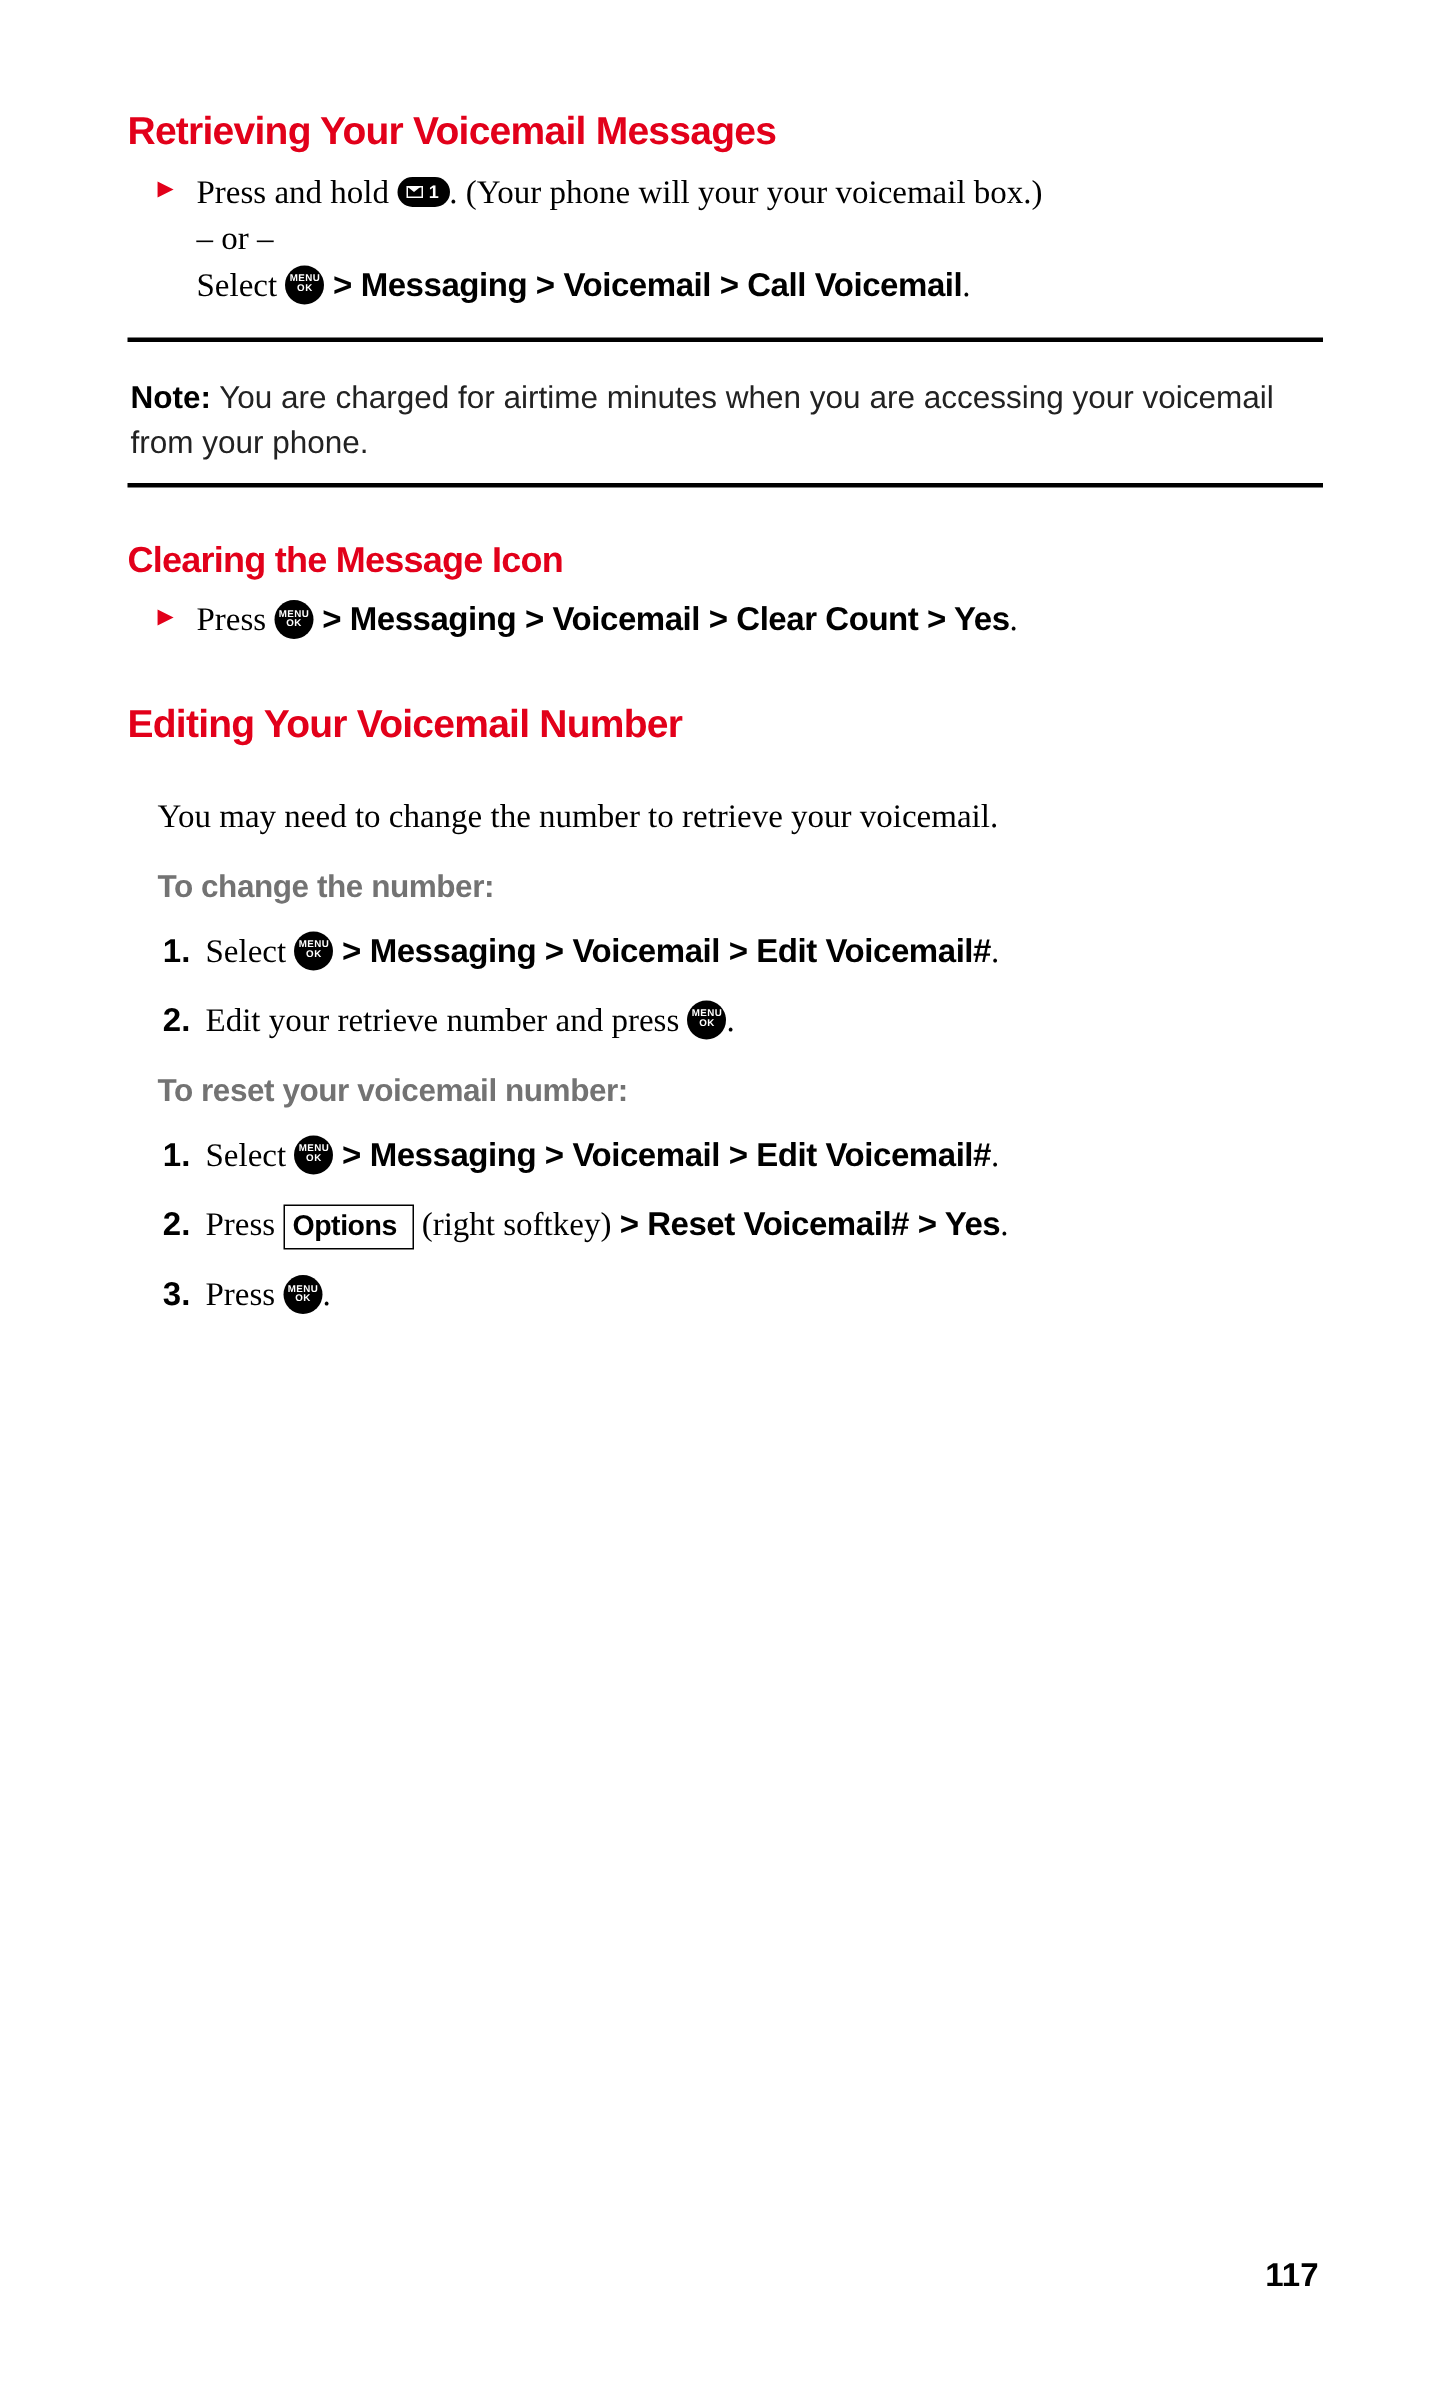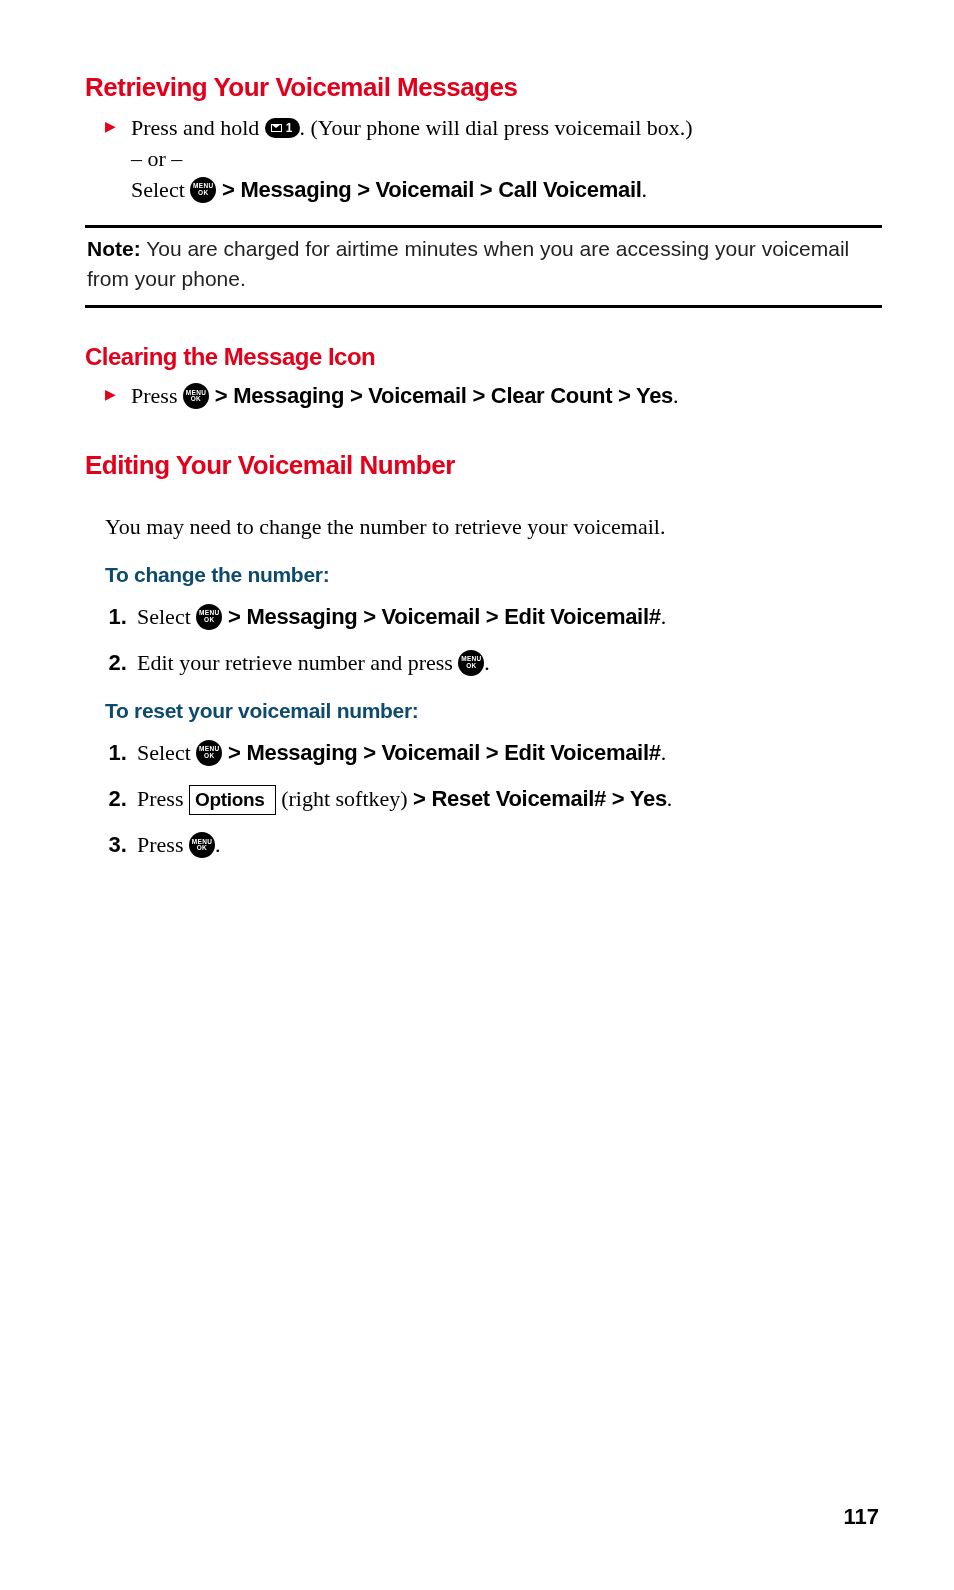--- a/index.html
+++ b/index.html
@@ -104,42 +104,42 @@
   }
   .bold-sans {
     font-family: Liberation Sans, sans-serif;
     font-weight: 800;
     letter-spacing: -0.3px;
   }
   .note-box {
     border-top: 3px solid #000;
     border-bottom: 3px solid #000;
     margin: 20px 0 35px 0;
-    padding: 6px 2px 12px 2px;
+    padding: 23px 2px 12px 2px;
     font-family: "Helvetica Neue", Helvetica, Arial, sans-serif;
     font-size: 21px;
     line-height: 1.4;
     color: #222;
   }
   .note-box b {
     font-weight: 800;
     color: #000;
   }
   .body-line {
     margin-left: 20px;
     font-size: 22px;
     line-height: 1.45;
     margin-top: 30px;
     margin-bottom: 14px;
   }
   .gray-heading {
     font-family: "Helvetica Neue", Helvetica, Arial, sans-serif;
     font-weight: 800;
     letter-spacing: -0.3px;
-    color: #0c4a6e;
+    color: #737373;
     font-size: 21px;
     margin-left: 20px;
     margin-top: 20px;
     margin-bottom: 14px;
   }
   ol.steps {
     margin: 0 0 0 20px;
     padding-left: 28px;
     font-size: 22px;
     line-height: 1.45;
@@ -177,21 +177,21 @@
 <body>
 
 <div class="page">
 
   <div class="section">
     <h2 class="red">Retrieving Your Voicemail Messages</h2>
     <div class="bullet-block">
       <span>Press and hold </span><span class="key-pill">
           <span class="env"></span>
           <span class="digit">1</span>
-        </span><span>. (Your phone will dial press voicemail box.)</span>
+        </span><span>. (Your phone will your your voicemail box.)</span>
       <br>
       <span>– or –</span>
       <br>
       <span>Select </span><span class="menu-icon">
           <span>MENU</span>
           <span>OK</span>
         </span><span class="bold-sans"> &gt; Messaging &gt; Voicemail &gt; Call Voicemail</span><span>.</span>
     </div>
   </div>
 

